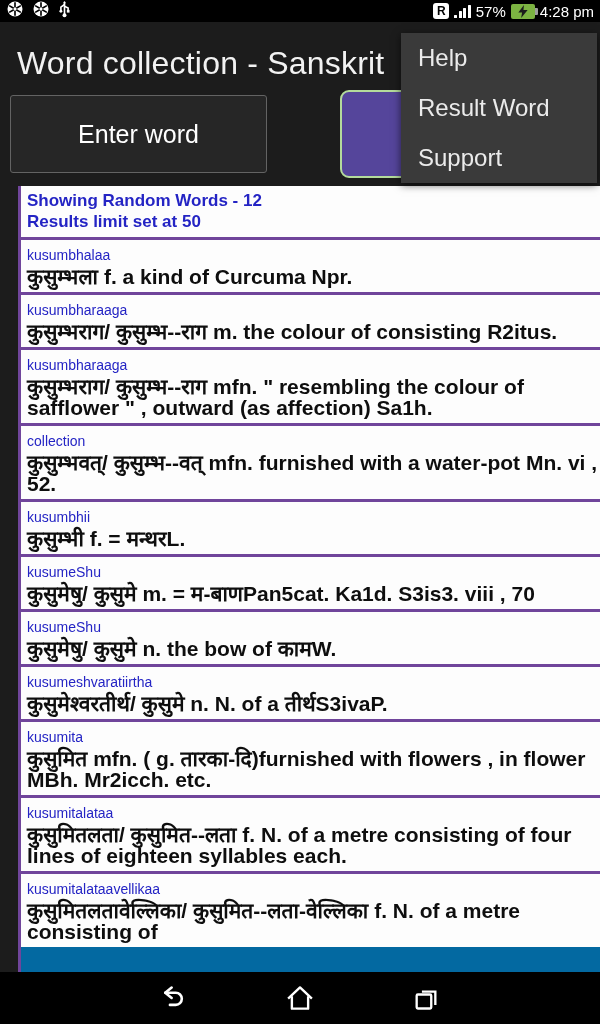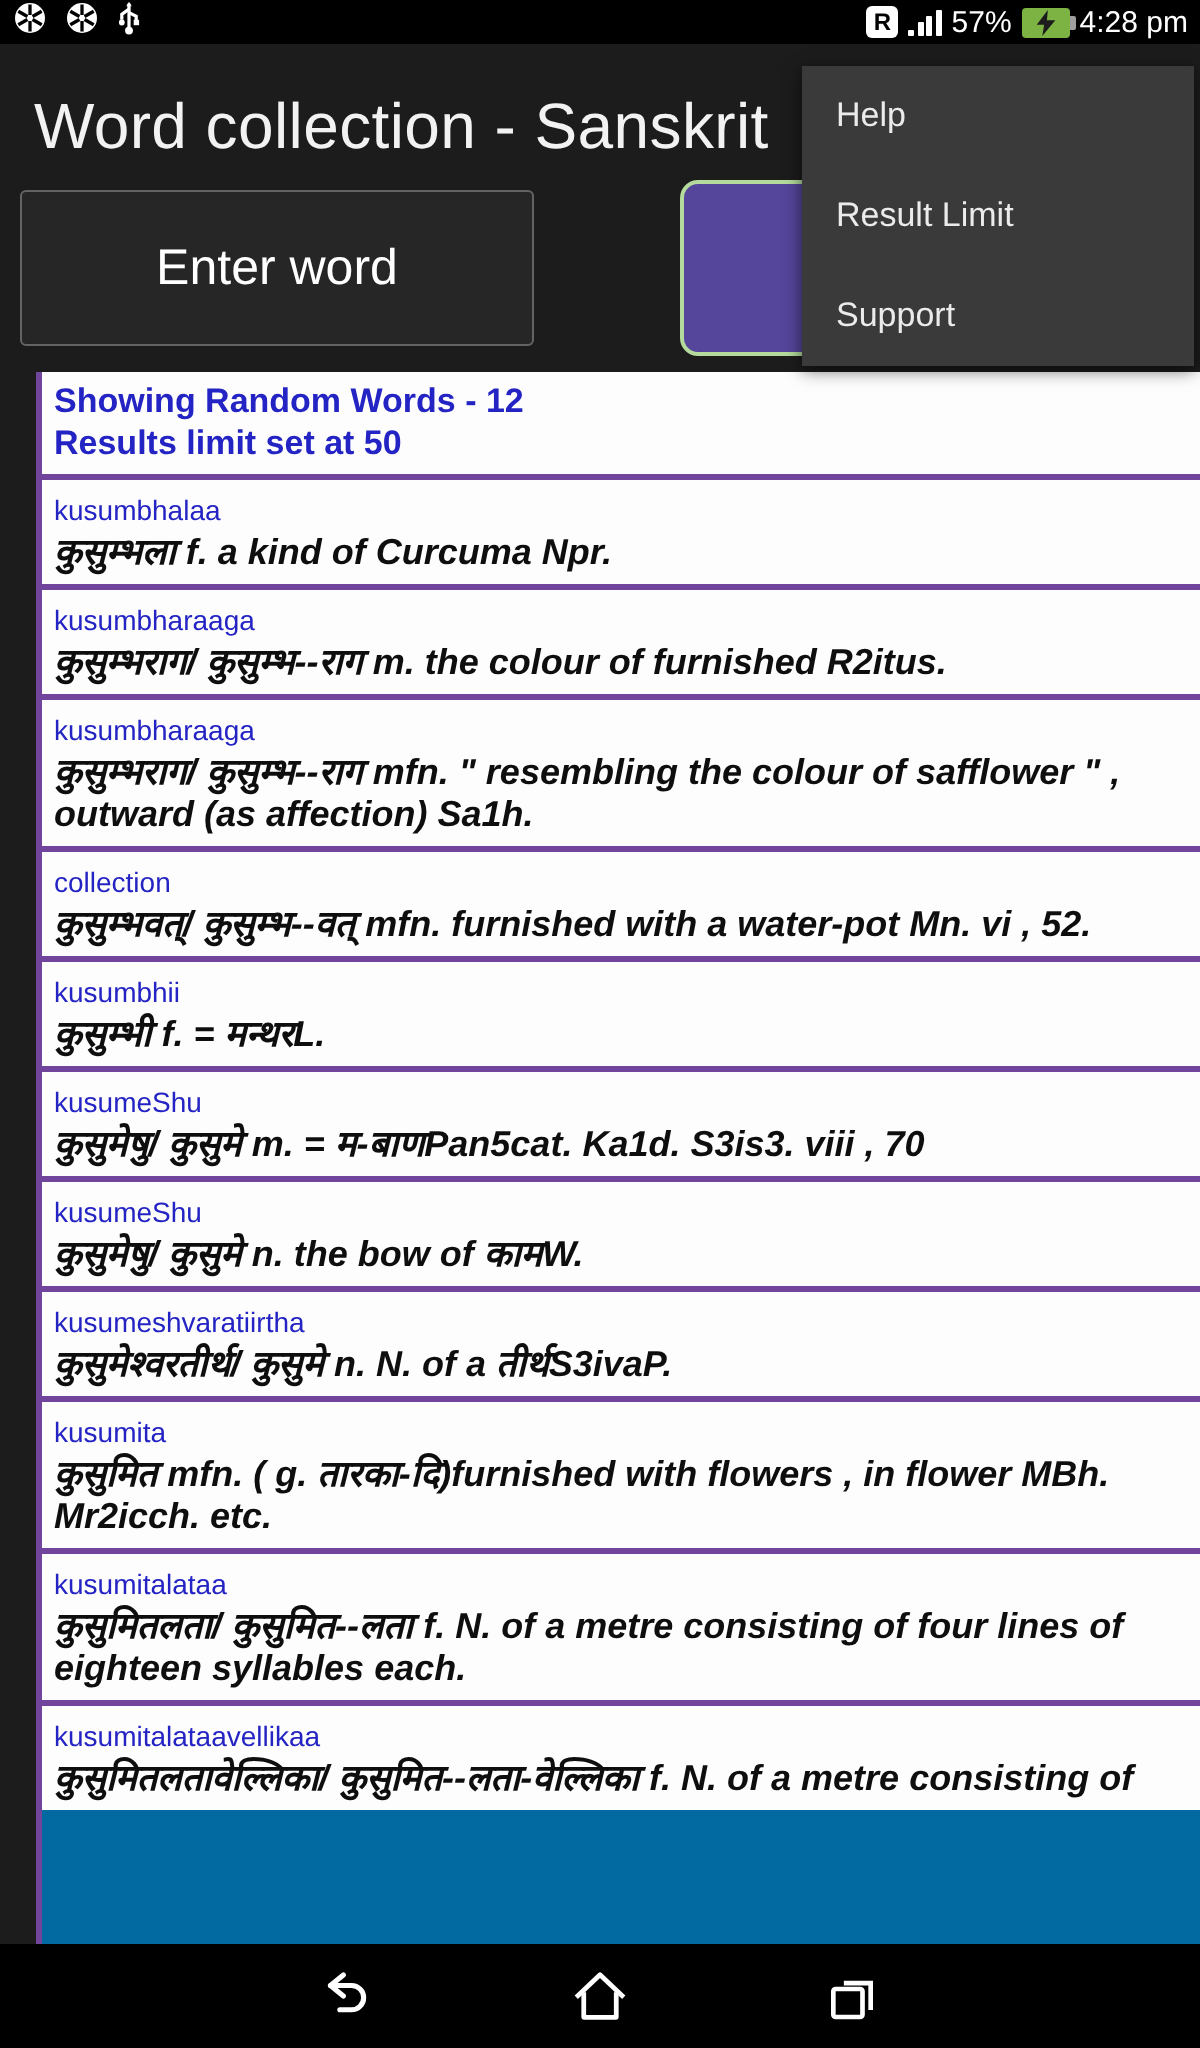--- a/index.html
+++ b/index.html
@@ -40,33 +40,33 @@
     background:#55459b; border:2px solid #b4db9b; border-radius:9px;
   }
 
   
   .menu {
     position:absolute; top:11px; left:401px; width:196px; height:150px;
     background:#3a3a3a; box-shadow:0 2px 8px rgba(0,0,0,0.6); z-index:30;
   }
   .menu-item {
     height:50px; display:flex; align-items:center; padding-left:17px;
-    color:#ebebeb; font-size:17px;
+    color:#ebebeb; font-size:24px;
   }
 
   
   .word-list {
     position:absolute; top:164px; left:0; width:592px; height:818px;
     overflow:hidden; background:#0369a1;
     border-left:3px solid #70459b; border-right:2px solid #70459b;margin-left:18px;
   }
   .row { background:#fdfdfd; border-top:3px solid #70459b; padding:4px 8px 5px 6px; }
   .info-line { color:#2424c4; font-size:17px; font-weight:bold; line-height:21px; }
   .entry-word { color:#2424c4; font-size:14px; font-weight:normal; line-height:22px; }
-  .entry-def { color:#0e0e0e; font-size:18px; font-weight:bold; line-height:21px;font-style:italic; }
+  .entry-def { color:#0e0e0e; font-size:21px; font-weight:bold; line-height:21px; }
 
   
   .navbar {
     position:absolute; bottom:0; left:0; width:600px; height:52px; background:#000;
     display:flex; align-items:center; justify-content:center; gap:96px;
   }
   .nav-btn { width:30px; height:30px; display:flex; align-items:center; justify-content:center; }
   .nav-btn svg { display:block; }
 </style>
 </head>
@@ -132,38 +132,38 @@
 
 <div class="app">
   <div class="app-title">Word collection - Sanskrit</div>
 
   <div class="enter-word">Enter word</div>
 
   <div class="search-btn"></div>
 
   <div class="menu">
     <div class="menu-item">Help</div>
-    <div class="menu-item">Result Limit</div>
+    <div class="menu-item">Result Word</div>
     <div class="menu-item">Support</div>
   </div>
 
   <div class="word-list">
     <div class="row" style="border-top:none;">
       <div class="info-line">Showing Random Words - 12</div>
       <div class="info-line">Results limit set at 50</div>
     </div>
 
   <div class="row">
     <div class="entry-word">kusumbhalaa</div>
     <div class="entry-def">कुसुम्भला f. a kind of Curcuma Npr.</div>
   </div>
 
   <div class="row">
     <div class="entry-word">kusumbharaaga</div>
-    <div class="entry-def">कुसुम्भराग/ कुसुम्भ--राग m. the colour of furnished R2itus.</div>
+    <div class="entry-def">कुसुम्भराग/ कुसुम्भ--राग m. the colour of consisting R2itus.</div>
   </div>
 
   <div class="row">
     <div class="entry-word">kusumbharaaga</div>
     <div class="entry-def">कुसुम्भराग/ कुसुम्भ--राग mfn. " resembling the colour of safflower " , outward (as affection) Sa1h.</div>
   </div>
 
   <div class="row">
     <div class="entry-word">collection</div>
     <div class="entry-def">कुसुम्भवत्/ कुसुम्भ--वत् mfn. furnished with a water-pot Mn. vi , 52.</div>

